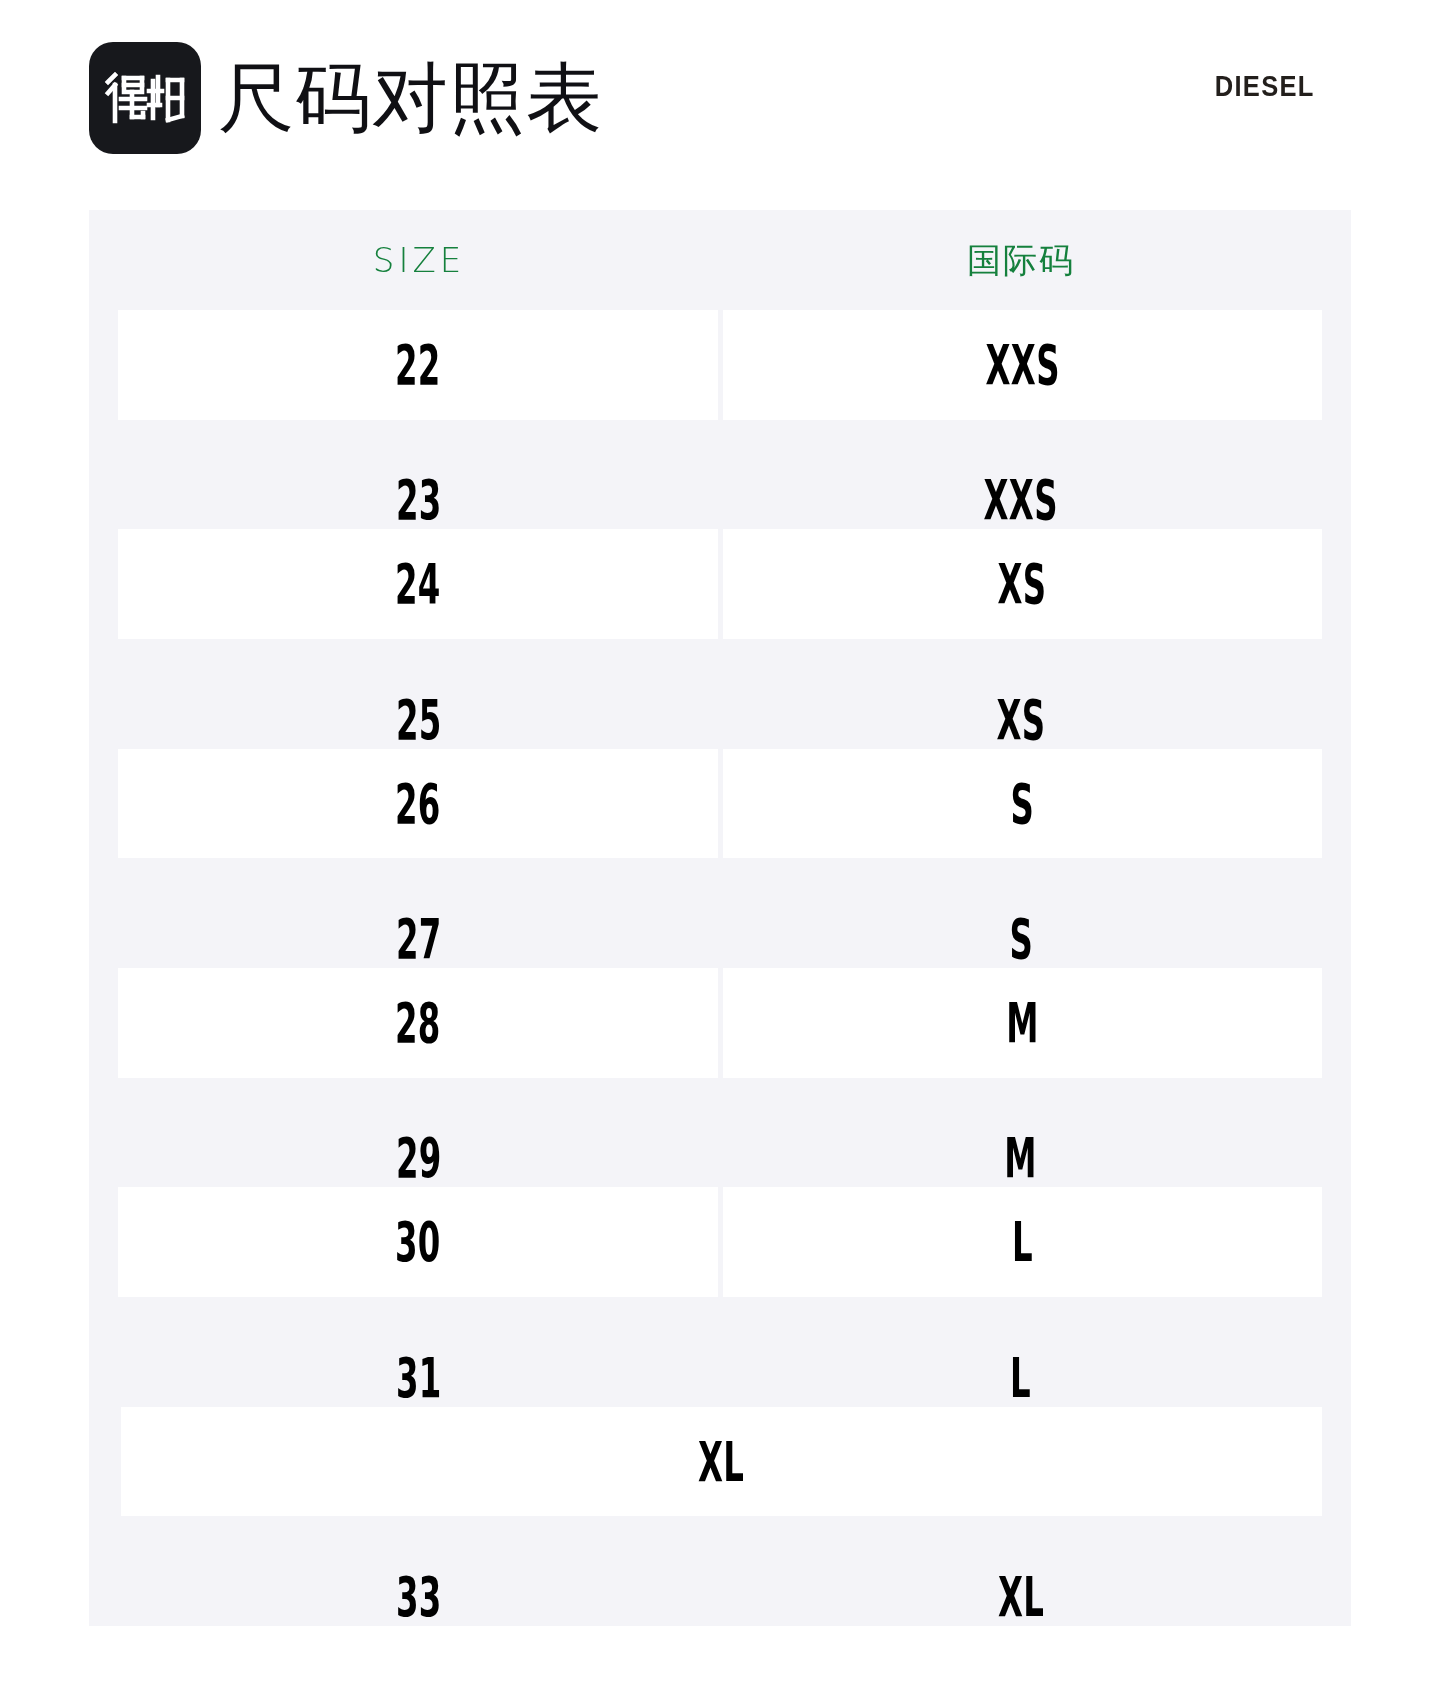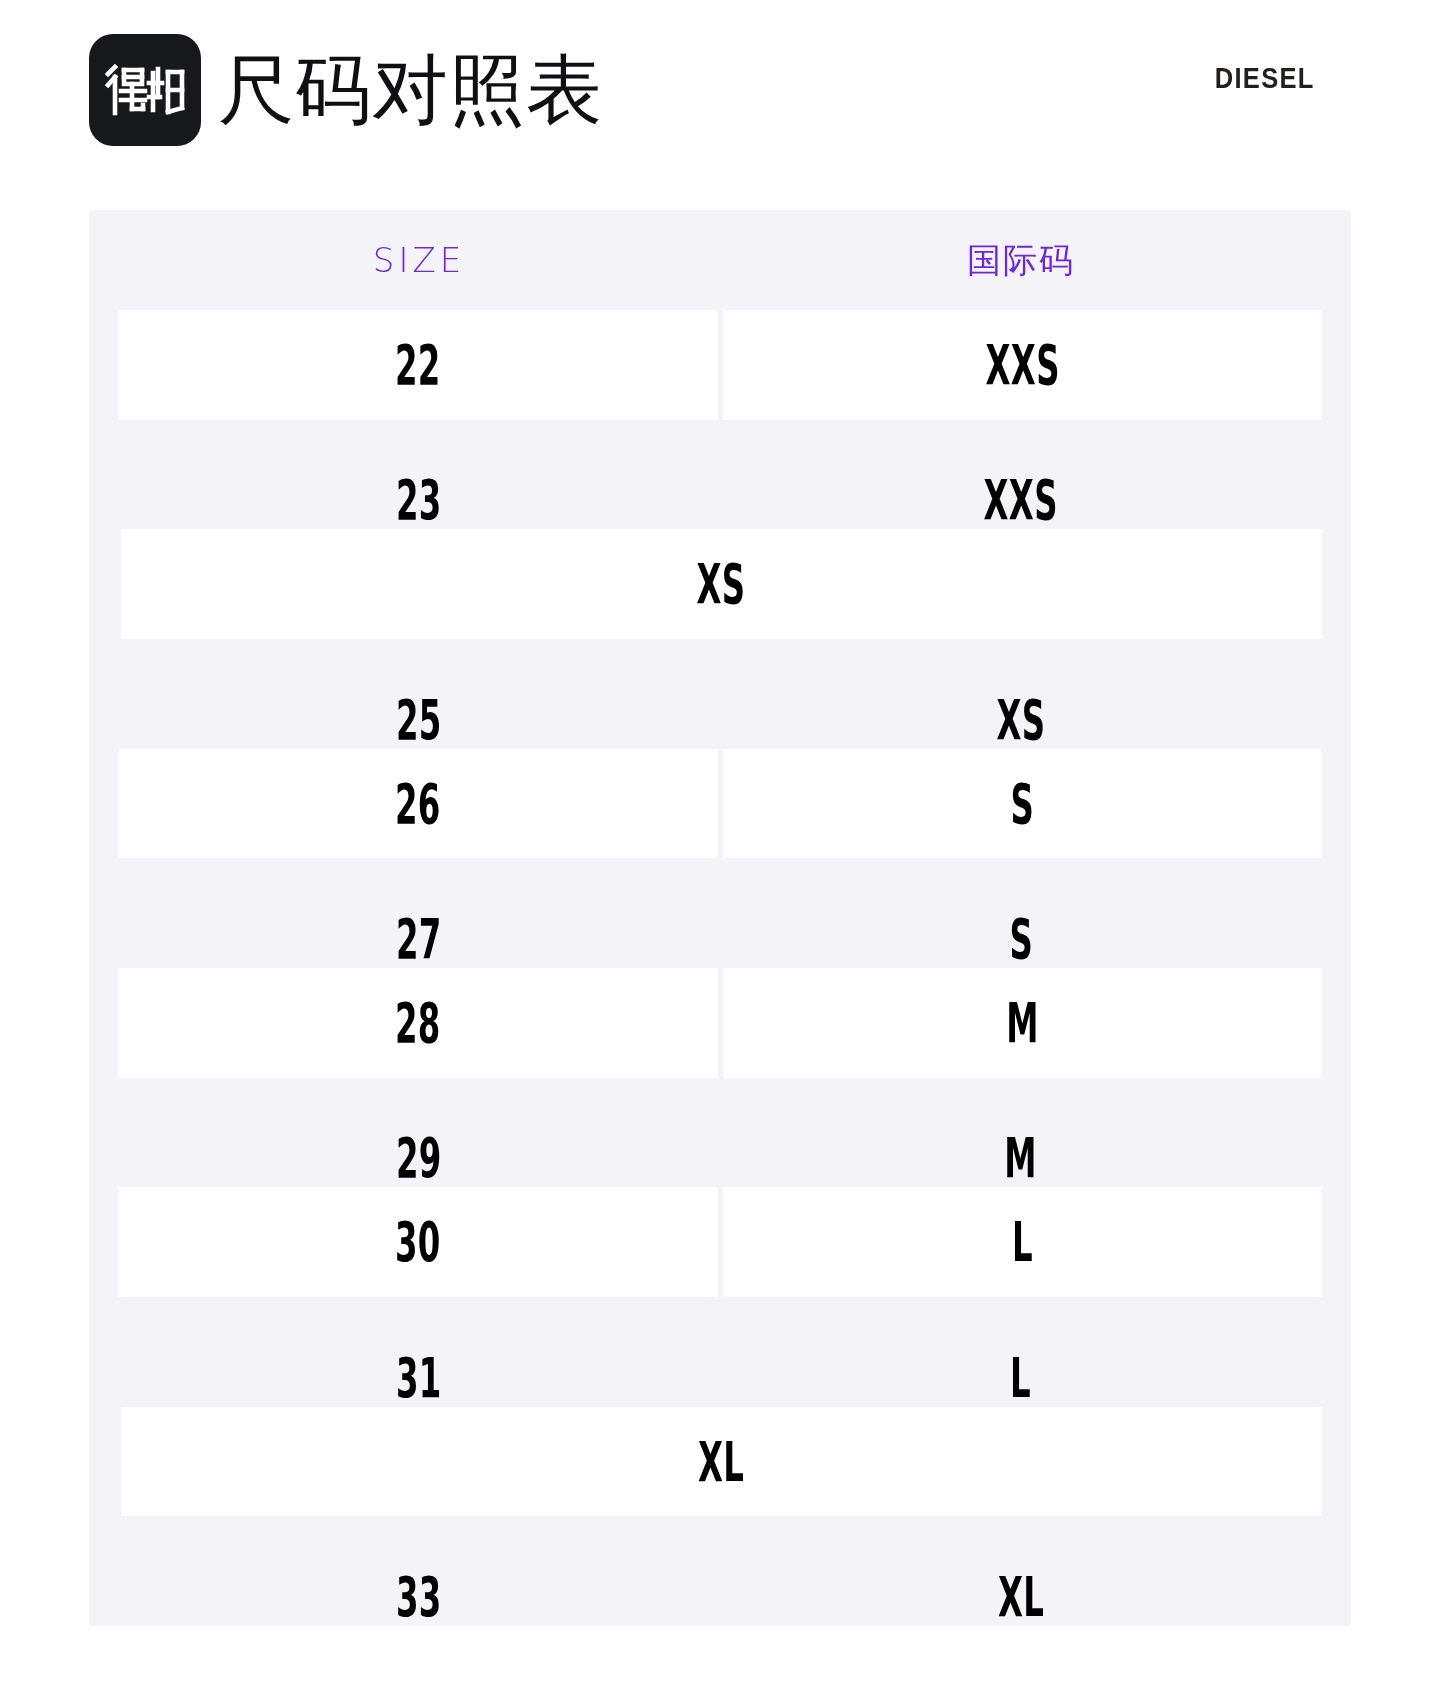--- a/index.html
+++ b/index.html
@@ -19,21 +19,21 @@
     position: relative;
     width: 1443px;
     height: 1704px;
     background: #ffffff;
   }
 
   
   .header {
     position: absolute;
     left: 0;
-    top: 4px;
+    top: 12px;
     width: 1443px;
     height: 190px;
   }
 
   .brand-logo {
     position: absolute;
     left: 89px;
     top: 30px;
     width: 112px;
     height: 112px;
@@ -102,21 +102,21 @@
     box-sizing: border-box;
   }
 
   .head-cell {
     flex: 1 1 0;
     text-align: center;
     font-family: "DejaVu Sans", "Liberation Sans", sans-serif;
     font-size: 34px;
     font-weight: 300;
     letter-spacing: 2px;
-    color: #6d28d9;
+    color: #15803d;
     line-height: 44px;
   }
   .head-cell.size-col {
     letter-spacing: 4px;
   }
 
   .table-body {
     flex: 1 1 auto;
     display: flex;
     flex-direction: column;
@@ -231,20 +231,23 @@
         <div class="row shade">
           <div class="cell col-size">
               <span class="val">23</span>
             </div>
           <div class="cell col-intl">
               <span class="val">XXS</span>
             </div>
         </div>
 
         <div class="row white">
+          <div class="cell col-size">
+              <span class="val">24</span>
+            </div>
           <div class="cell col-intl">
               <span class="val">XS</span>
             </div>
         </div>
 
         <div class="row shade">
           <div class="cell col-size">
               <span class="val">25</span>
             </div>
           <div class="cell col-intl">

